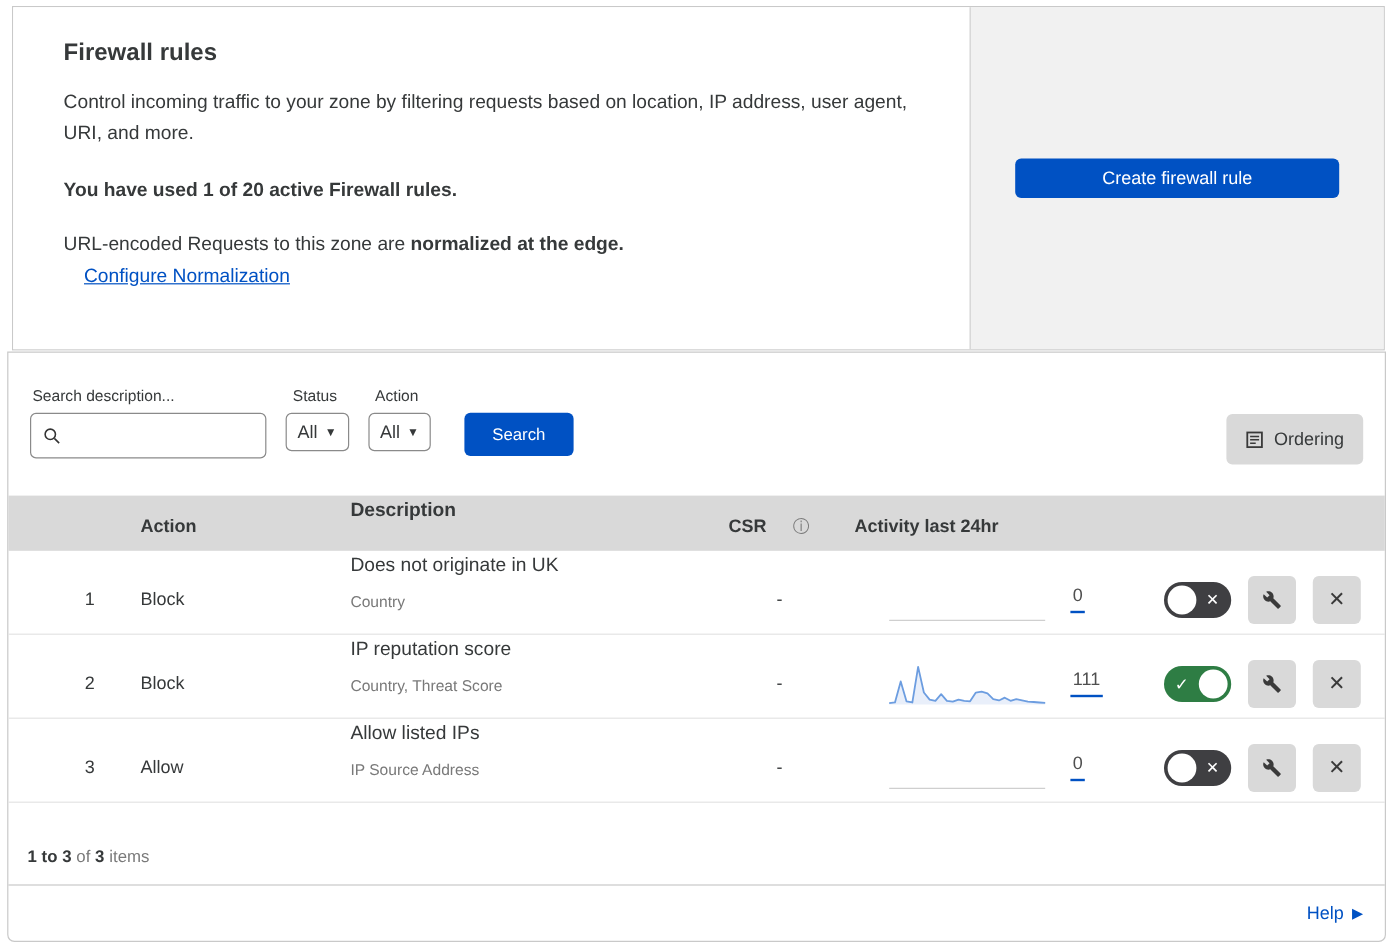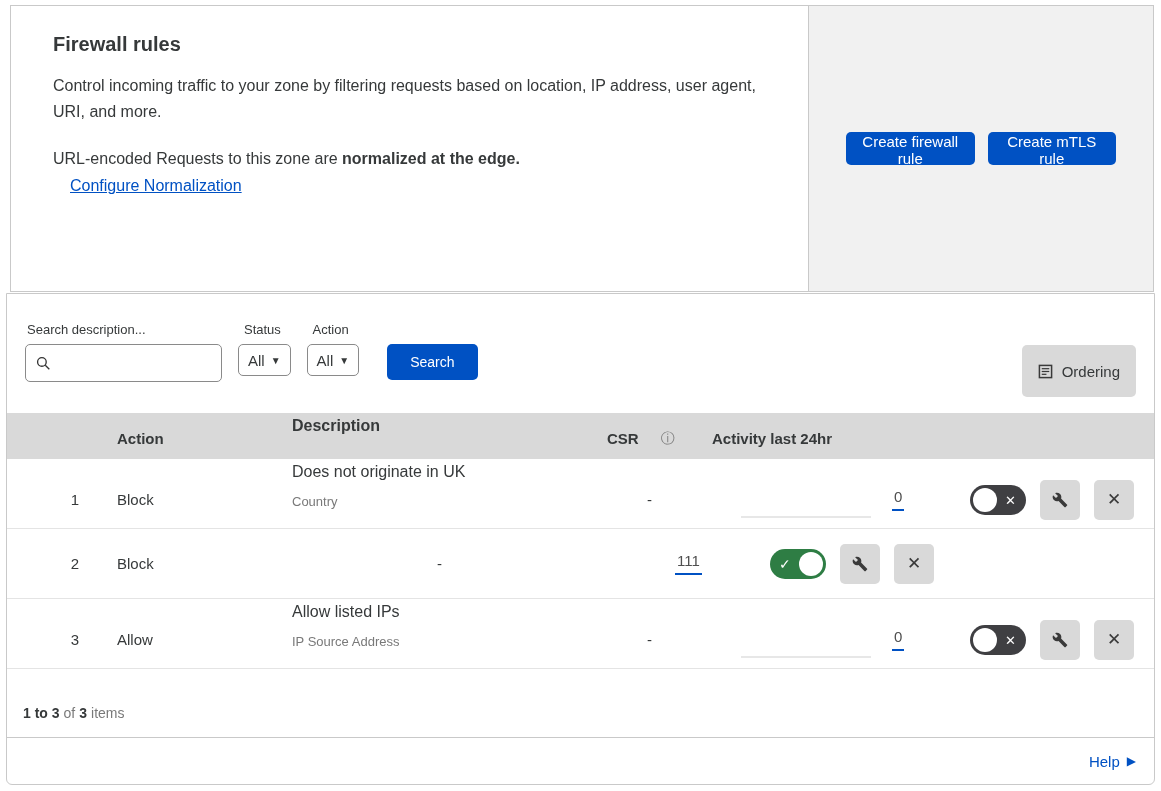--- a/index.html
+++ b/index.html
@@ -32,21 +32,21 @@
   
   .filter-bar { position:relative; padding:28px 18px 0 18px; height:119px; flex:0 0 119px; display:flex; align-items:flex-start; gap:16px; }
   .fgroup { display:flex; flex-direction:column; }
   .flabel { font-size:13px; color:#36393a; margin:0 0 7px 6px; white-space:nowrap; }
   .search-box { width:197px; height:38px; border:1px solid #8a8a8a; border-radius:5px; display:flex; align-items:center; padding:0 10px; gap:8px; background:#fff; }
   .search-input { border:none; outline:none; flex:1; font-size:14px; font-family:inherit; min-width:0; background:transparent; }
   .select-box { height:32px; border:1px solid #8a8a8a; border-radius:5px; background:#fff; display:flex; align-items:center; padding:0 9px; gap:6px; font-size:15px; color:#36393a; cursor:pointer; font-family:inherit; }
   .caret { font-size:10px; color:#36393a; }
   .search-btn-wrap { margin-top:22px; margin-left:12px; }
   .search-btn { height:36px; padding:0 23px; background:#0051c3; color:#fff; border:none; border-radius:5px; font-size:14px; cursor:pointer; font-family:inherit; }
-  .ordering-btn { position:absolute; right:18px; top:51px; height:52px; padding:1px 16px; background:#d9d9d9; border:none; border-radius:5px; font-size:15px; color:#36393a; display:flex; align-items:center; gap:9px; cursor:pointer; font-family:inherit; }
+  .ordering-btn { position:absolute; right:18px; top:51px; height:42px; padding:1px 16px; background:#d9d9d9; border:none; border-radius:5px; font-size:15px; color:#36393a; display:flex; align-items:center; gap:9px; cursor:pointer; font-family:inherit; }
 
   
   .grid { display:grid; grid-template-columns:90px 175px 335px 85px 262px 1fr; align-items:center; }
   .thead { height:46px; flex:0 0 46px; background:#d9d9d9; font-size:15px; font-weight:600; }
   .cell.num { text-align:right; padding-right:18px; font-size:15px; }
   .cell.action { padding-left:20px; font-size:15px; }
   .cell.desc { padding-left:20px; }
   .desc-title { display:block; font-size:16px; margin-bottom:4px; }
   .desc-sub { display:block; font-size:13px; color:#797979; }
   .cell.csr { text-align:center; font-size:15px; }
@@ -76,26 +76,26 @@
   .help-link { color:#0051c3; font-size:15px; display:flex; align-items:center; gap:7px; text-decoration:none; cursor:pointer; }
   .help-arrow { font-size:12px; line-height:1; }
 </style>
 </head>
 <body>
 
 <div class="top-row">
   <div class="intro">
     <h1 class="page-title">Firewall rules</h1>
     <p class="desc">Control incoming traffic to your zone by filtering requests based on location, IP address, user agent, URI, and more.</p>
+    <p class="usage">You have used 1 of 20 active Firewall rules.</p>
     <p class="norm"><span>URL-encoded Requests to this zone are </span><b>normalized at the edge.</b></p>
     <a class="link">Configure Normalization</a>
   </div>
   <div class="cta">
     <button class="btn-primary">Create firewall rule</button>
-    <button class="btn-primary">Create mTLS rule</button>
   </div>
 </div>
 
 <div class="main-card">
 
   <div class="filter-bar">
     <div class="fgroup">
       <span class="flabel" style="margin-left:2px">Search description...</span>
       <div class="search-box">
         <svg width="15" height="15" viewBox="0 0 16 16">
@@ -171,20 +171,24 @@
             </svg>
           </button>
           <button class="icon-btn">
             <span>✕</span>
           </button>
         </div>
       </div>
       <div class="grid trow">
         <div class="cell num">2</div>
         <div class="cell action">Block</div>
+        <div class="cell desc">
+          <span class="desc-title">IP reputation score</span>
+          <span class="desc-sub">Country, Threat Score</span>
+        </div>
         <div class="cell csr">-</div>
         <div class="cell activity">
           <svg width="132" height="40" class="chart">
             <polygon points="1.0,36.0 5.8,35.4 10.6,17.9 15.4,34.4 20.3,35.4 25.1,5.7 29.9,27.1 34.7,33.0 39.5,34.0 44.3,28.4 49.1,34.0 54.0,34.7 58.8,33.0 63.6,34.0 68.4,34.4 73.2,27.1 78.0,26.4 82.9,27.8 87.7,32.7 92.5,33.7 97.3,31.4 102.1,34.0 106.9,32.7 111.7,33.7 116.6,34.7 121.4,35.0 126.2,35.4 131.0,35.7 131,37 1,37" fill="#e9effa"></polygon>
             <polyline points="1.0,36.0 5.8,35.4 10.6,17.9 15.4,34.4 20.3,35.4 25.1,5.7 29.9,27.1 34.7,33.0 39.5,34.0 44.3,28.4 49.1,34.0 54.0,34.7 58.8,33.0 63.6,34.0 68.4,34.4 73.2,27.1 78.0,26.4 82.9,27.8 87.7,32.7 92.5,33.7 97.3,31.4 102.1,34.0 106.9,32.7 111.7,33.7 116.6,34.7 121.4,35.0 126.2,35.4 131.0,35.7" fill="none" stroke="#6c9de0" stroke-width="1.5" stroke-linejoin="round"></polyline>
           </svg>
           <a class="count-link">111</a>
         </div>
         <div class="cell controls">
           <button class="toggle on">

